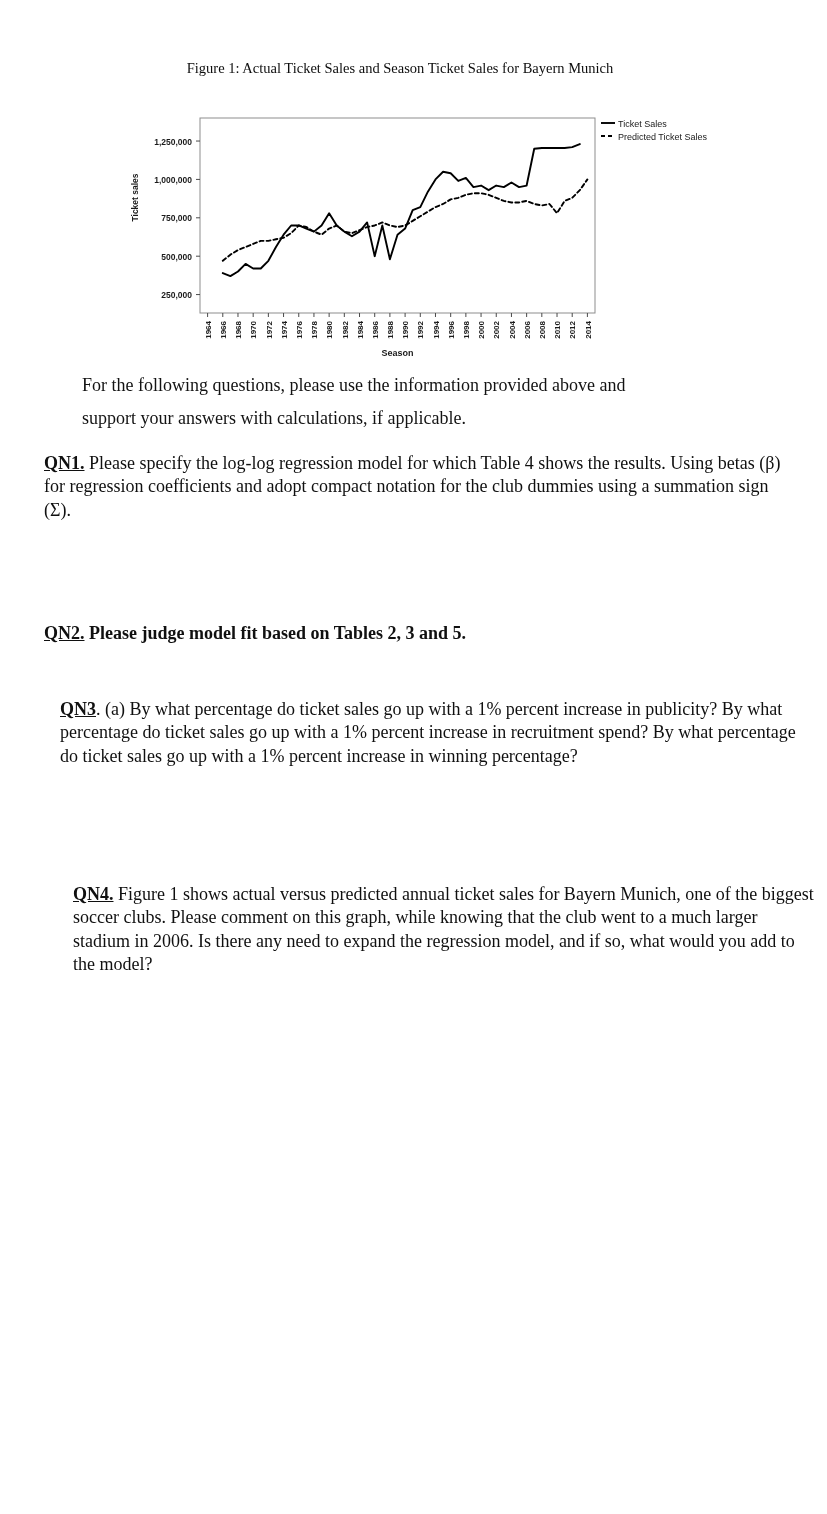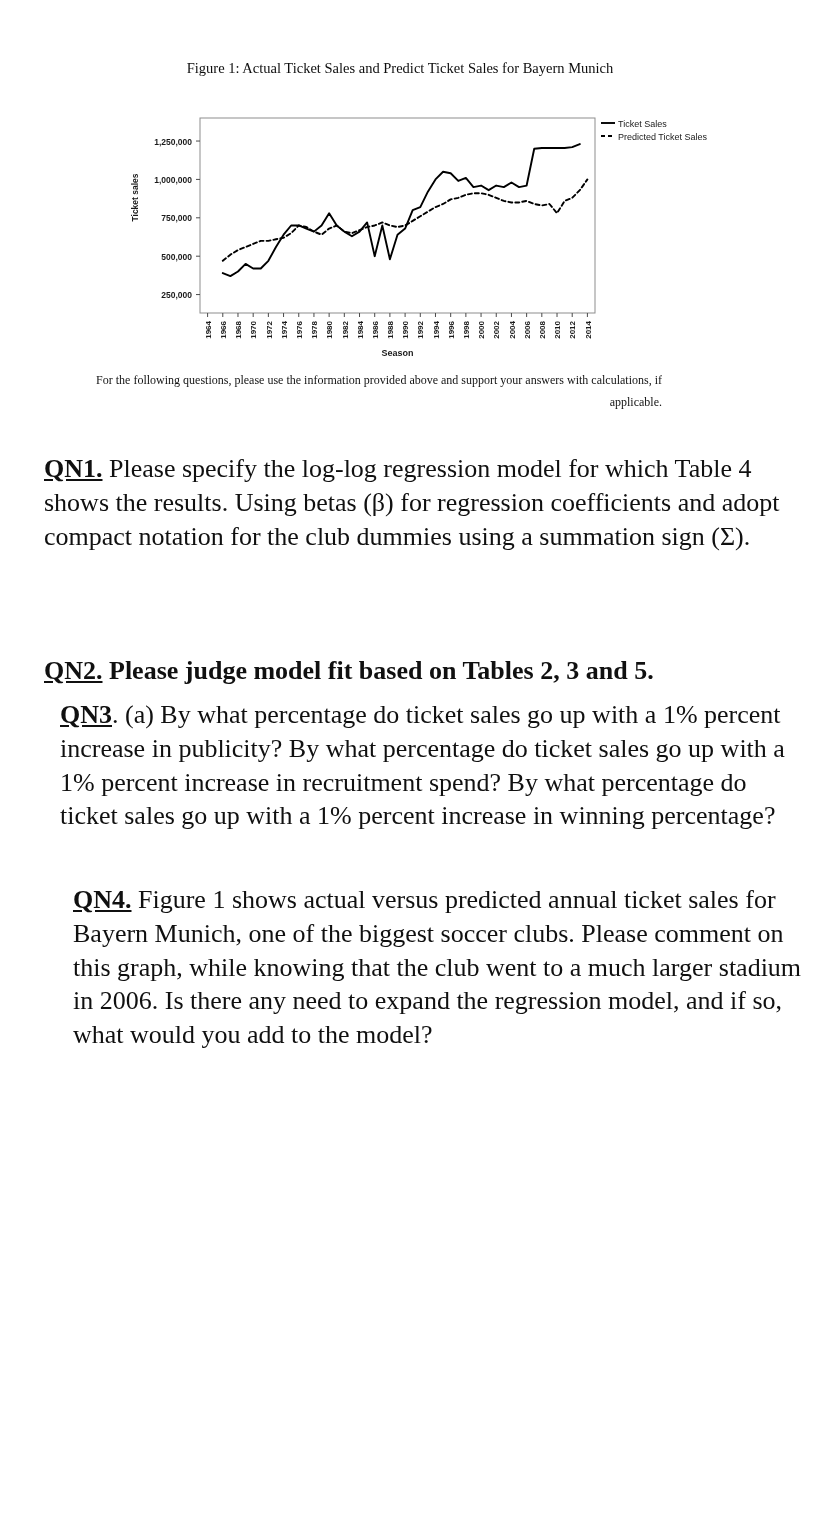--- a/index.html
+++ b/index.html
@@ -47,56 +47,55 @@
   #chart-svg {
     display: block;
   }
 
   #intro-paragraph {
     position: absolute;
     left: 82px;
     top: 369px;
     width: 580px;
     font-family: "Liberation Serif", serif;
-    font-size: 12px;
+    font-size: 18px;
     line-height: 1.85;
     color: #131313;
-    text-align: right;
   }
 
   
   .question {
     position: absolute;
     left: 44px;
     width: 745px;
     font-family: "Liberation Serif", serif;
-    font-size: 26px;
+    font-size: 18px;
     line-height: 1.30;
     color: #101010;
     text-align: left;
   }
   .q-label {
     font-weight: bold;
     text-decoration: underline;
   }
   .q-bold {
     font-weight: bold;
   }
 
   #qn1 { top: 452px; }
-  #qn2 { top: 622px; margin-top: 32px; }
+  #qn2 { top: 622px; }
   #qn3 { top: 698px; margin-left: 16px; }
   #qn4 { top: 883px; margin-left: 29px; }
 </style>
 </head>
 <body>
 
 <div id="figure-block">
 
-  <div id="figure-caption">Figure 1: Actual Ticket Sales and Predict Ticket Sales for Bayern Munich</div>
+  <div id="figure-caption">Figure 1: Actual Ticket Sales and Season Ticket Sales for Bayern Munich</div>
 
   <div id="chart-area">
     <svg id="chart-svg" width="760" height="255" viewBox="0 0 760 255">
         <rect x="200" y="8" width="395" height="195" fill="#ffffff" stroke="#8d8d8d" stroke-width="1"></rect>
         <line x1="196" y1="184.5748031496063" x2="200" y2="184.5748031496063" stroke="#4a4a4a" stroke-width="1"></line>
         <text x="192" y="188.0748031496063" text-anchor="end" font-family="&quot;Liberation Sans&quot;, sans-serif" font-size="8.5" font-weight="bold" fill="#1a1a1a">250,000</text>
         <line x1="196" y1="146.18897637795277" x2="200" y2="146.18897637795277" stroke="#4a4a4a" stroke-width="1"></line>
         <text x="192" y="149.68897637795277" text-anchor="end" font-family="&quot;Liberation Sans&quot;, sans-serif" font-size="8.5" font-weight="bold" fill="#1a1a1a">500,000</text>
         <line x1="196" y1="107.80314960629921" x2="200" y2="107.80314960629921" stroke="#4a4a4a" stroke-width="1"></line>
         <text x="192" y="111.30314960629921" text-anchor="end" font-family="&quot;Liberation Sans&quot;, sans-serif" font-size="8.5" font-weight="bold" fill="#1a1a1a">750,000</text>

